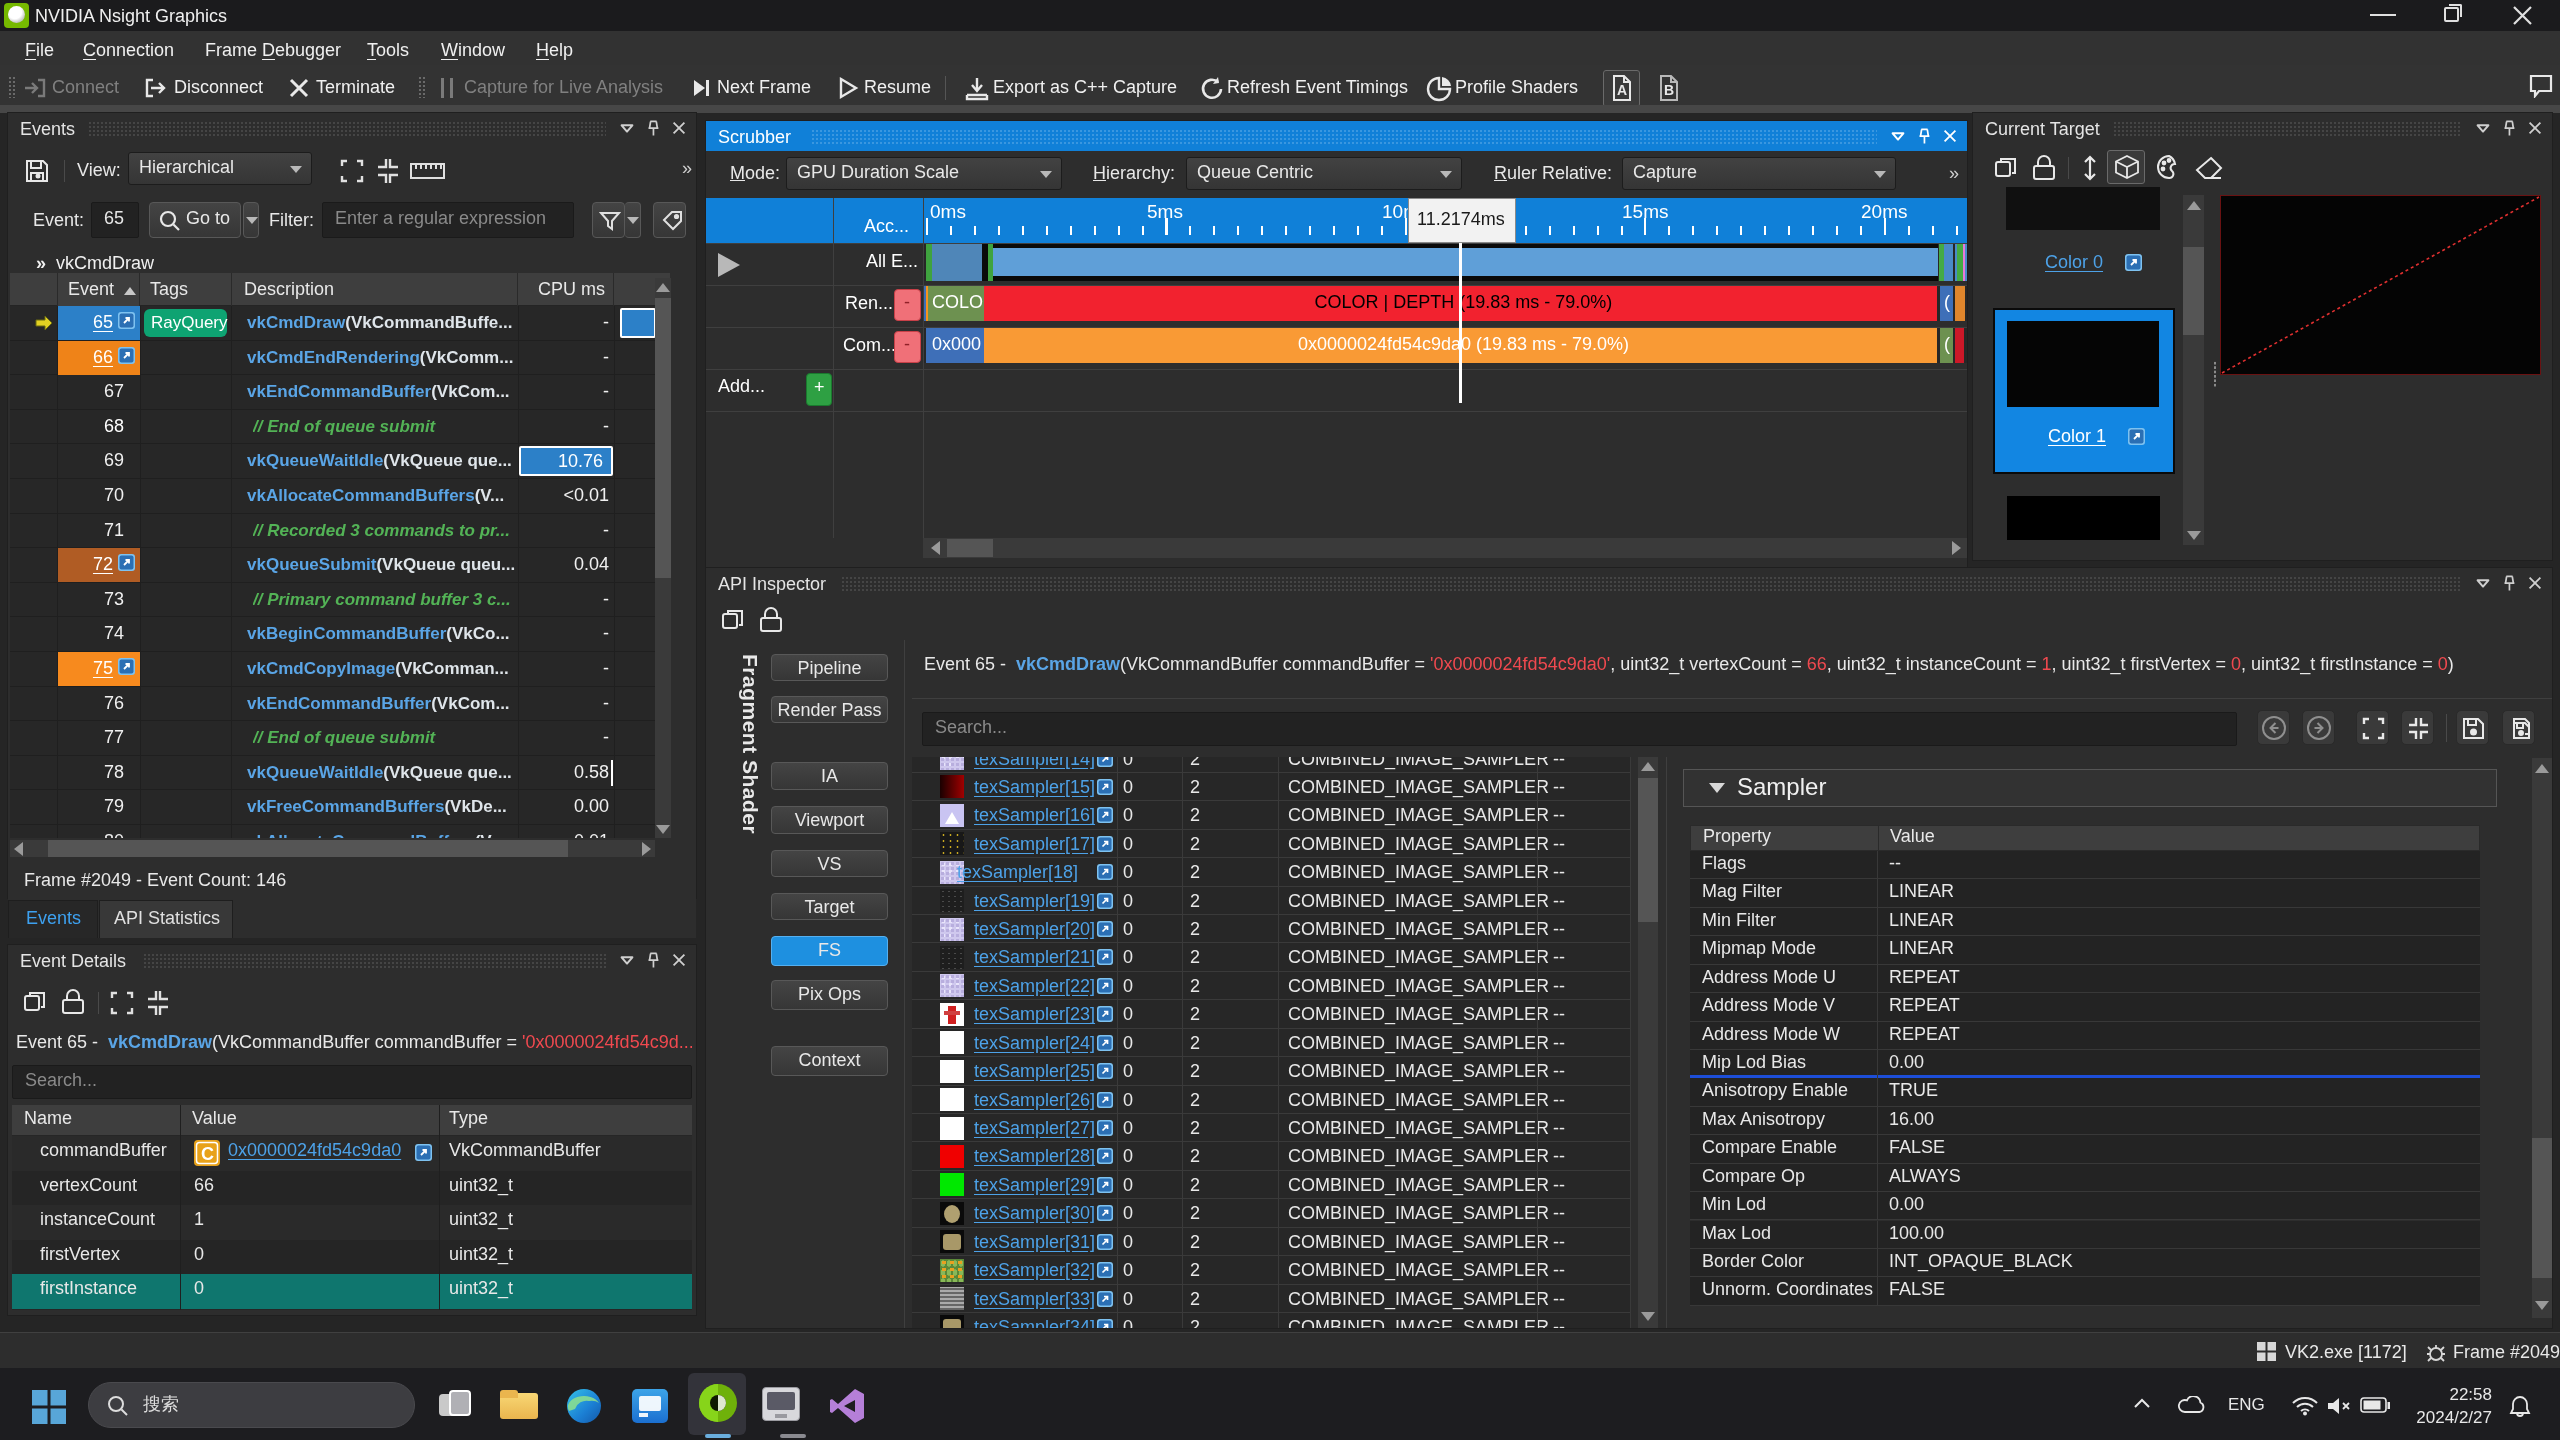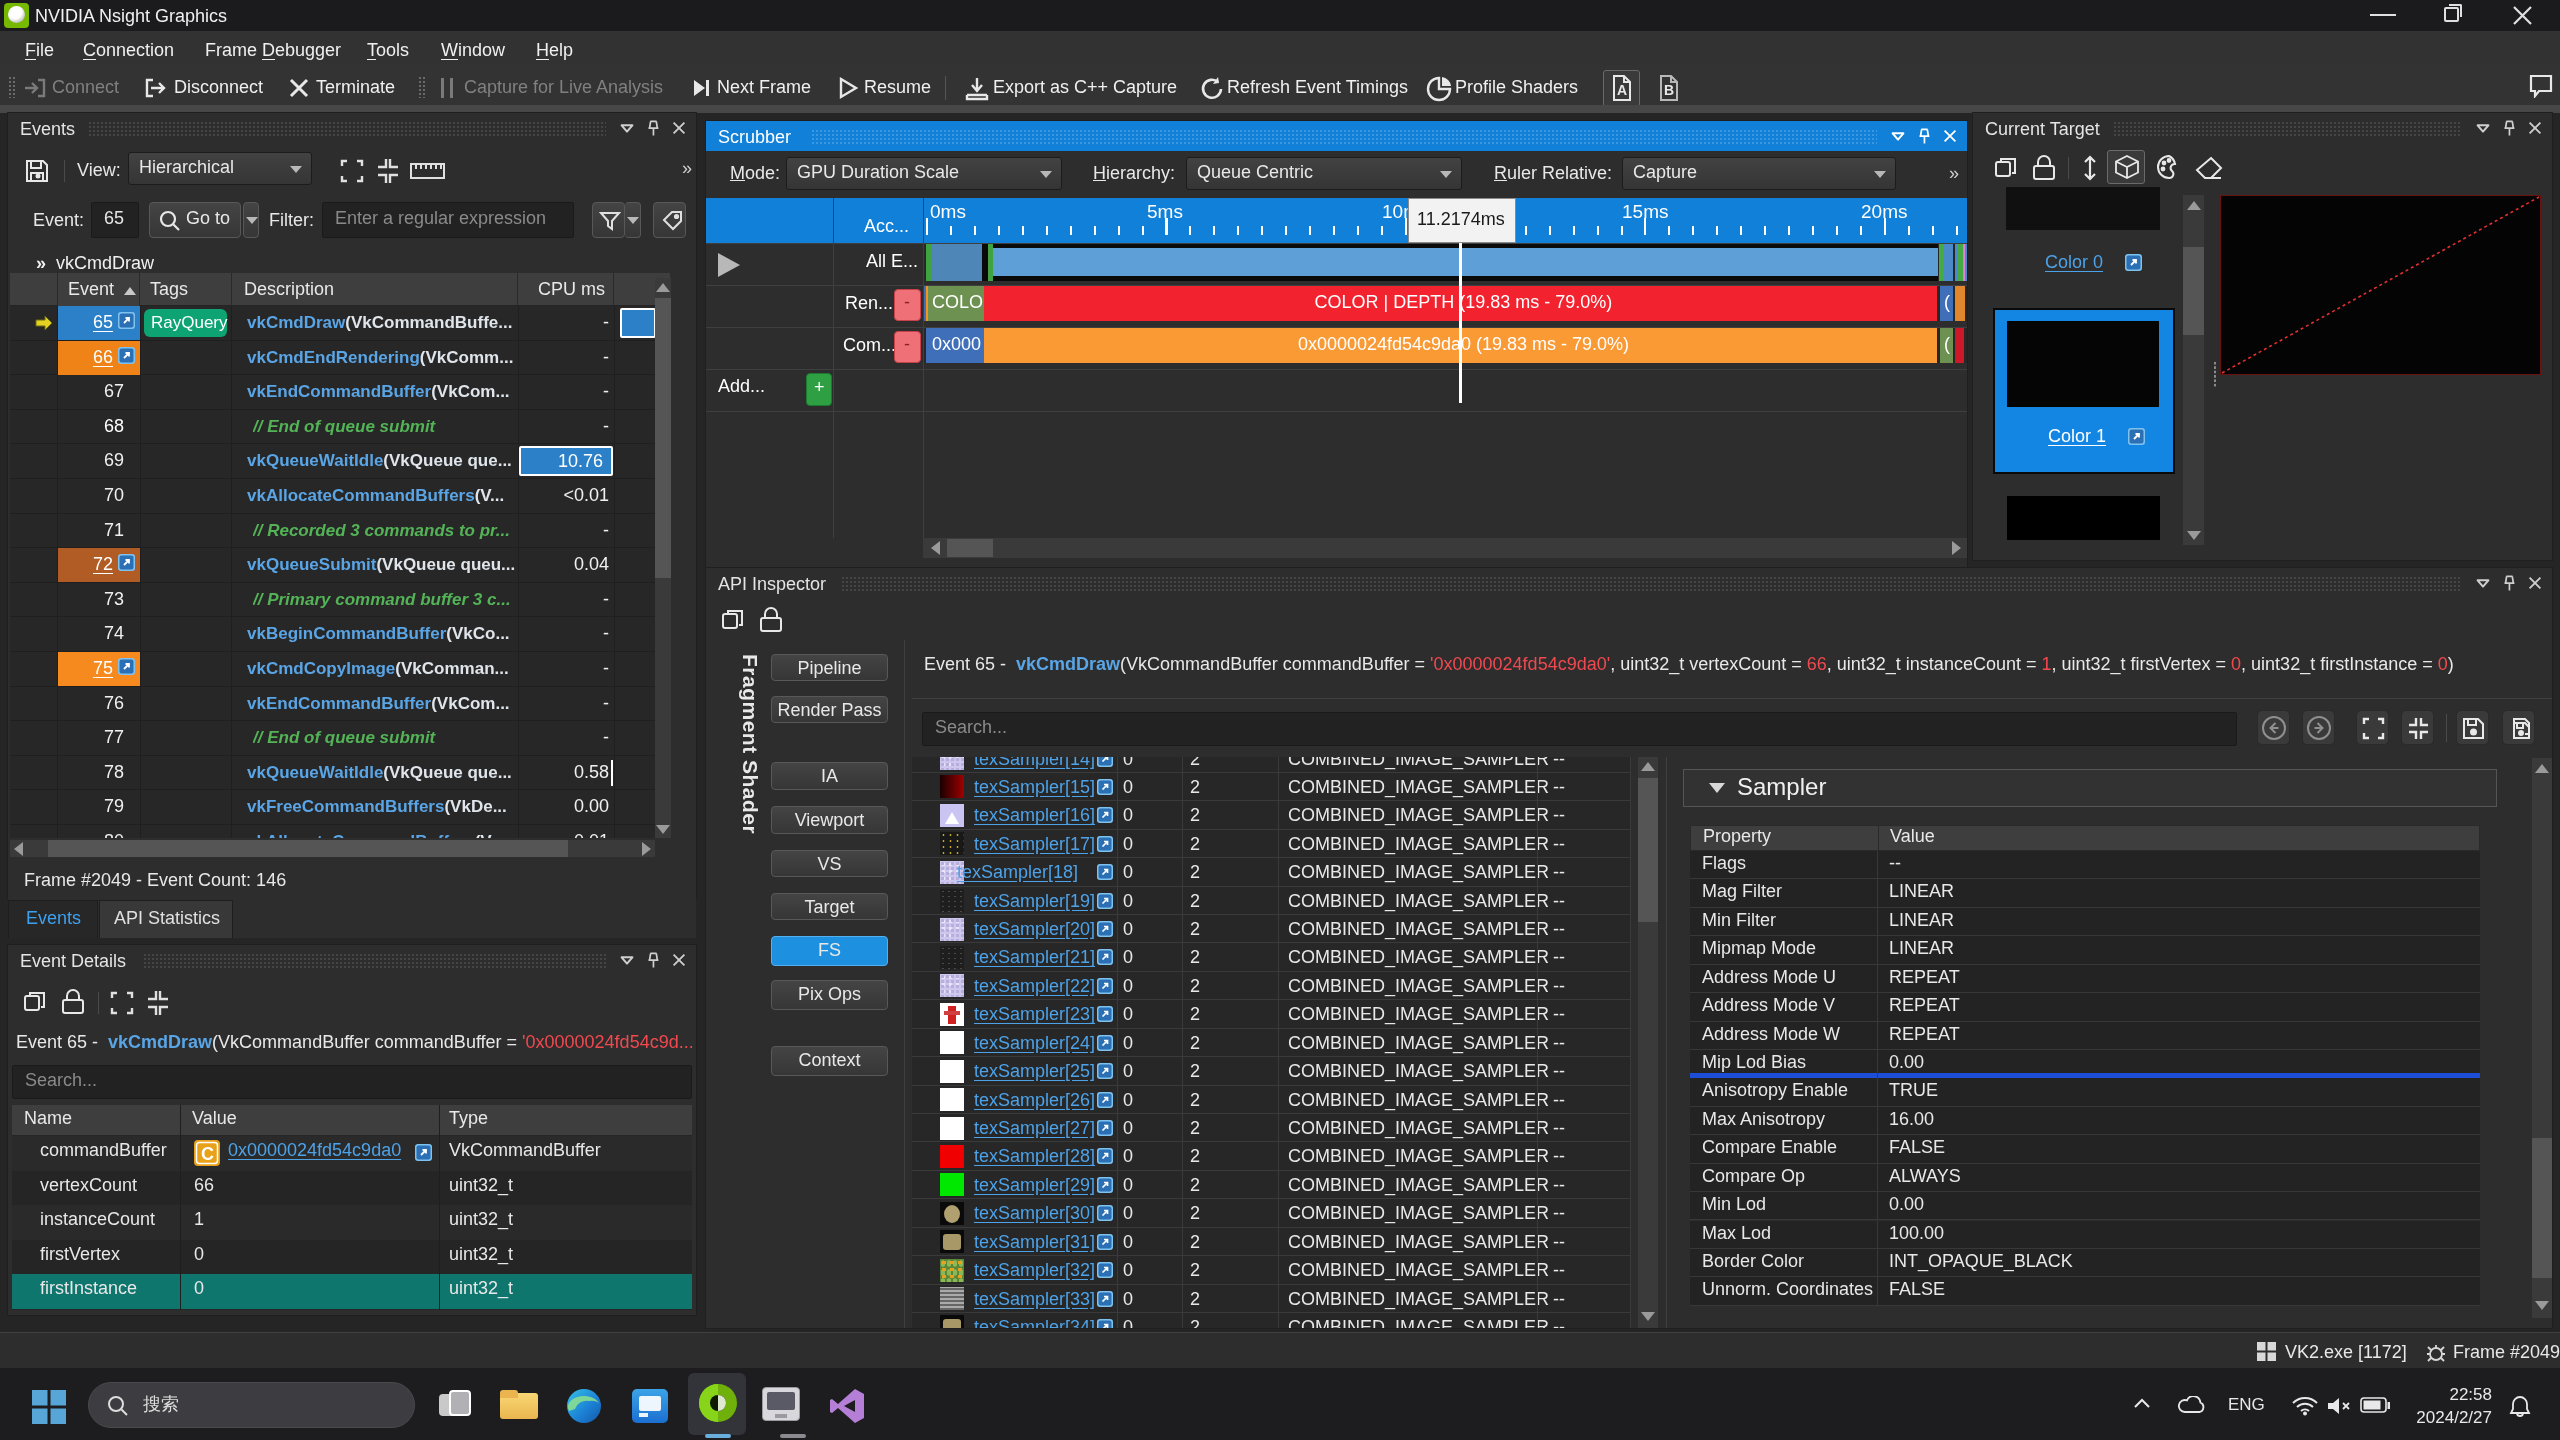--- a/index.html
+++ b/index.html
@@ -535,21 +535,21 @@
   <div class="abs" style="left:188px;top:168px;width:27px;height:32px;background:#f07078;border:1px solid #c84048;border-radius:4px;">
       <div class="abs" style="left:9px;top:2px;color:#902028;">-</div>
     </div>
   <div class="abs" style="left:217px;top:165px;width:1044px;height:35px;background:#272727;">
     <div class="abs" style="left:1px;top:0;width:2px;height:35px;background:#3e6fb8;"></div>
     <div class="abs" style="left:3px;top:0;width:2px;height:35px;background:#f6941e;"></div>
     <div class="abs" style="left:5px;top:0;width:56px;height:35px;background:#6d9150;overflow:hidden;">
         <div class="abs" style="left:4px;top:6px;color:#fff;">COLOI</div>
       </div>
     <div class="abs" style="left:61px;top:0;width:953px;height:35px;background:#f2222f;">
-        <div class="abs" style="left:0;top:9px;width:959px;top:6px;text-align:center;color:#ffffff;white-space:nowrap;">COLOR | DEPTH (19.83 ms - 79.0%)</div>
+        <div class="abs" style="left:0;top:9px;width:959px;top:6px;text-align:center;color:#000000;white-space:nowrap;">COLOR | DEPTH (19.83 ms - 79.0%)</div>
       </div>
     <div class="abs" style="left:1017px;top:0;width:13px;height:35px;background:#3e6fb8;overflow:hidden;">
         <div class="abs" style="left:4px;top:6px;color:#fff;">(</div>
       </div>
     <div class="abs" style="left:1032px;top:0;width:10px;height:35px;background:#e0862c;"></div>
   </div>
 
   <div class="abs" style="left:137px;top:214px;color:#fff;">Com...</div>
   <div class="abs" style="left:188px;top:210px;width:27px;height:32px;background:#f07078;border:1px solid #c84048;border-radius:4px;">
       <div class="abs" style="left:9px;top:2px;color:#902028;">-</div>
@@ -1150,21 +1150,21 @@
     <div class="abs" style="left:984px;top:425.1px;width:790px;height:28.42px;background:#232323;border-bottom:1px solid #383838;">
       <div class="abs" style="left:12px;top:2px;">Address Mode V</div>
       <div class="abs" style="left:199px;top:2px;">REPEAT</div>
       <div class="abs" style="left:187px;top:0;width:1px;height:28.42px;background:#383838;"></div>
     </div>
     <div class="abs" style="left:984px;top:453.5px;width:790px;height:28.42px;background:#232323;border-bottom:1px solid #383838;">
       <div class="abs" style="left:12px;top:2px;">Address Mode W</div>
       <div class="abs" style="left:199px;top:2px;">REPEAT</div>
       <div class="abs" style="left:187px;top:0;width:1px;height:28.42px;background:#383838;"></div>
     </div>
-    <div class="abs" style="left:984px;top:481.9px;width:790px;height:28.42px;background:#232323;border-bottom:5px solid #1d4ed8;text-align:right;">
+    <div class="abs" style="left:984px;top:481.9px;width:790px;height:28.42px;background:#232323;border-bottom:3px solid #1d4ed8;text-align:right;">
       <div class="abs" style="left:12px;top:2px;">Mip Lod Bias</div>
       <div class="abs" style="left:199px;top:2px;">0.00</div>
       <div class="abs" style="left:187px;top:0;width:1px;height:28.42px;background:#383838;"></div>
     </div>
     <div class="abs" style="left:984px;top:510.4px;width:790px;height:28.42px;background:#232323;border-bottom:1px solid #383838;">
       <div class="abs" style="left:12px;top:2px;">Anisotropy Enable</div>
       <div class="abs" style="left:199px;top:2px;">TRUE</div>
       <div class="abs" style="left:187px;top:0;width:1px;height:28.42px;background:#383838;"></div>
     </div>
     <div class="abs" style="left:984px;top:538.8px;width:790px;height:28.42px;background:#232323;border-bottom:1px solid #383838;">

